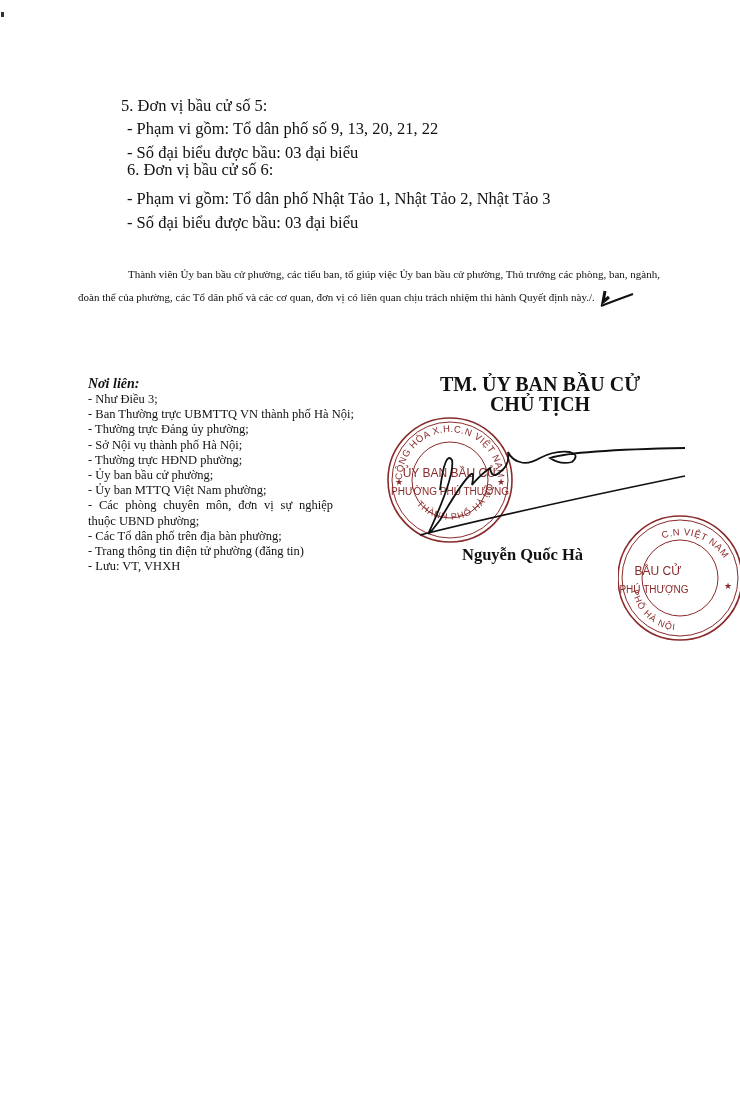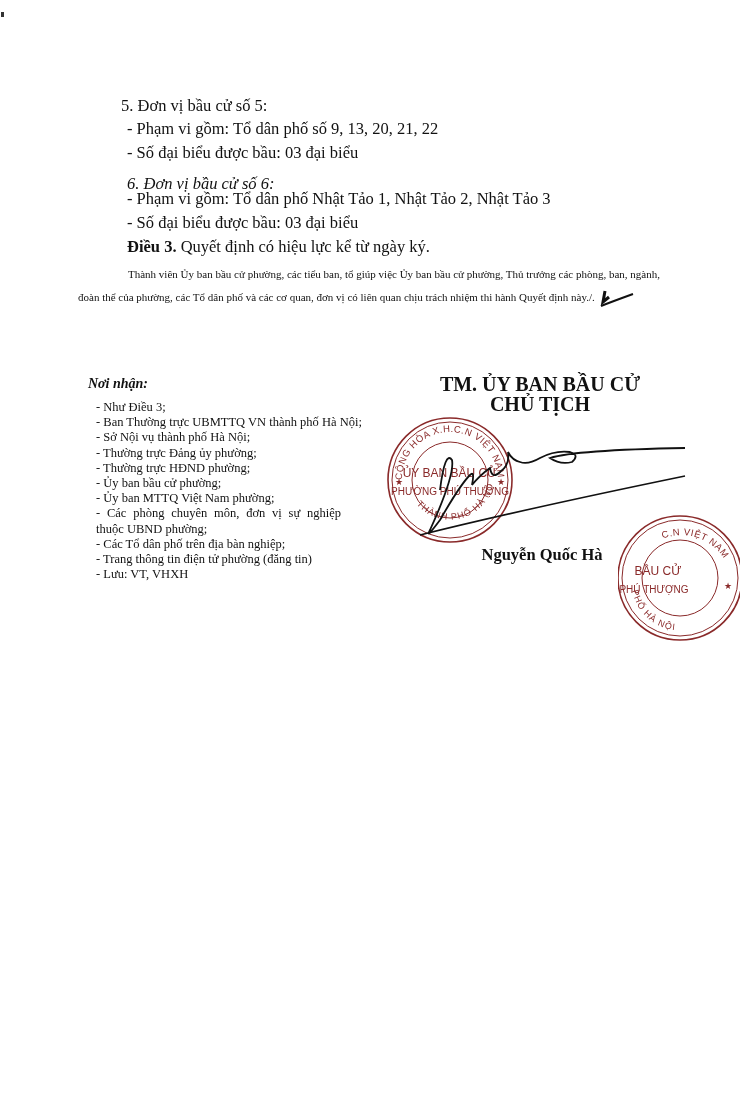--- a/index.html
+++ b/index.html
@@ -27,68 +27,65 @@
       line-height: 22.5px;
       text-align: justify;
       text-indent: 50px;
     }
     .bold { font-weight: bold; }
     .tick-mark { display: inline-block; vertical-align: middle; margin-left: 4px; }
     .recipients { position: absolute; left: 88px; top: 376px; width: 320px; }
     .recipients-title {
       font-size: 14px; font-weight: bold; font-style: italic; line-height: 16px;
     }
-    .recipients ul { list-style: none; margin: 8px; padding: 0; }
+    .recipients ul { list-style: none; margin: 0; padding: 0; }
     .recipients li { font-size: 12.5px; line-height: 15.2px; }
     .sign-title {
       position: absolute; left: 420px; width: 240px; top: 374px;
       text-align: center; font-weight: bold; font-size: 20px; line-height: 20px;
     }
     .signer {
       position: absolute; left: 462px; width: 160px; top: 545px;
-      text-align: center; font-weight: bold; font-size: 16.5px;
+      font-weight: bold; font-size: 16.5px;
     }
     .stamp { position: absolute; }
     .stamp text { font-family: "Liberation Sans", "DejaVu Sans", sans-serif; fill: #8a2a2a; }
   </style>
 </head>
 <body>
 
 <div class="page">
   <div class="corner-mark"></div>
 
   <div class="body-line" style="left:121px; top:96px;">5. Đơn vị bầu cử số 5:</div>
   <div class="body-line" style="left:127px; top:119px;">- Phạm vi gồm: Tổ dân phố số 9, 13, 20, 21, 22</div>
   <div class="body-line" style="left:127px; top:143px;">- Số đại biểu được bầu: 03 đại biểu</div>
 
-  <div class="body-line" style="left:127px; top:174px;font-style:italic;">6. Đơn vị bầu cử số 6:</div>
+  <div class="body-line" style="left:127px; top:160px;">6. Đơn vị bầu cử số 6:</div>
   <div class="body-line" style="left:127px; top:189px;text-align:right;">- Phạm vi gồm: Tổ dân phố Nhật Tảo 1, Nhật Tảo 2, Nhật Tảo 3</div>
   <div class="body-line" style="left:127px; top:213px;">- Số đại biểu được bầu: 03 đại biểu</div>
 
-  <div class="body-line" style="left:127px; top:237px;">
-    <span class="bold">Điều 3.</span><span> Quyết định có hiệu lực kể từ ngày ký.</span>
-  </div>
 
   <div class="body-para"><span>Thành viên Ủy ban bầu cử phường, các tiểu ban, tổ giúp việc Ủy ban bầu cử phường, Thủ trưởng các phòng, ban, ngành, đoàn thể của phường, các Tổ dân phố và các cơ quan, đơn vị có liên quan chịu trách nhiệm thi hành Quyết định này./.</span><svg class="tick-mark" width="36" height="20" viewBox="0 0 36 20">
       <path d="M6 3 L4 14 L10 9" stroke="#111" stroke-width="3" fill="none"></path>
       <path d="M2 18 Q12 14 34 6" stroke="#111" stroke-width="2" fill="none"></path>
     </svg></div>
 
   <div class="recipients">
-    <div class="recipients-title">Nơi nhận:</div>
+    <div class="recipients-title">Nơi liên:</div>
     <ul>
       <li>- Như Điều 3;</li>
       <li>- Ban Thường trực UBMTTQ VN thành phố Hà Nội;</li>
+      <li>- Thường trực Đảng ủy phường;</li>
       <li>- Sở Nội vụ thành phố Hà Nội;</li>
-      <li>- Thường trực Đảng ủy phường;</li>
       <li>- Thường trực HĐND phường;</li>
       <li>- Ủy ban bầu cử phường;</li>
       <li>- Ủy ban MTTQ Việt Nam phường;</li>
       <li style="width:245px; text-align:justify; text-align-last:left;font-family:Liberation Serif, serif;">- Các phòng chuyên môn, đơn vị sự nghiệp thuộc UBND phường;</li>
-      <li>- Các Tổ dân phố trên địa bàn nghiệp;</li>
+      <li>- Các Tổ dân phố trên địa bàn phường;</li>
       <li>- Trang thông tin điện tử phường (đăng tin)</li>
       <li>- Lưu: VT, VHXH</li>
     </ul>
   </div>
 
   <div class="sign-title">
     <div>TM. ỦY BAN BẦU CỬ</div>
     <div>CHỦ TỊCH</div>
   </div>
 

